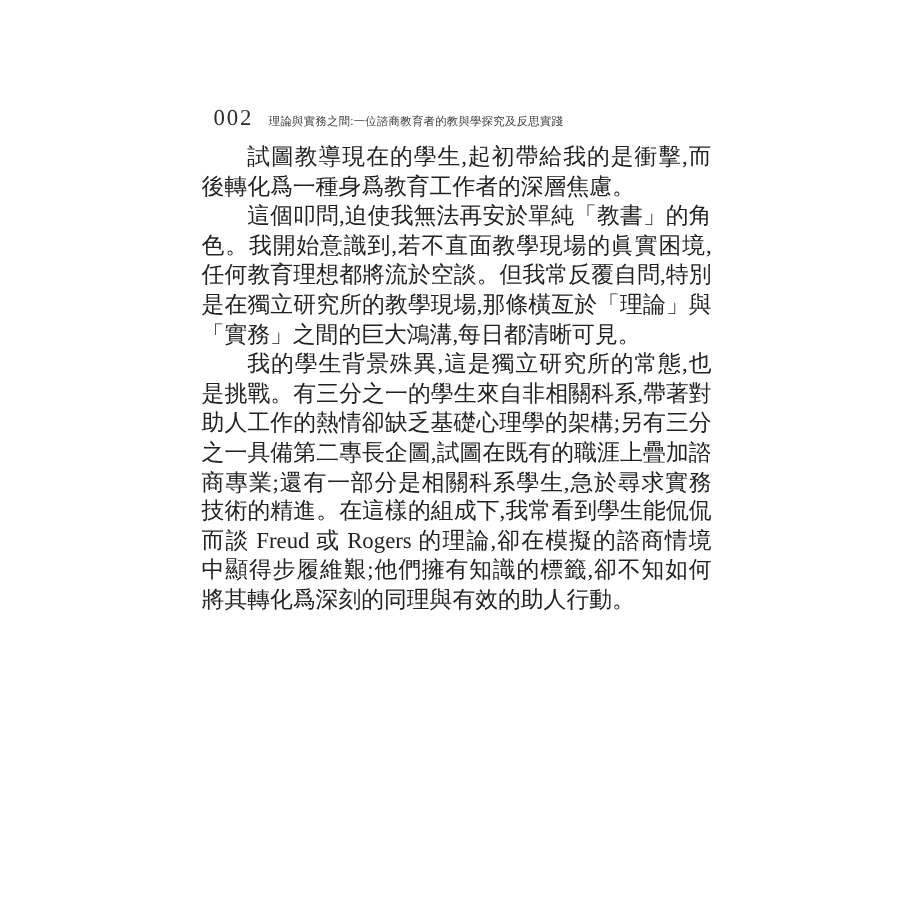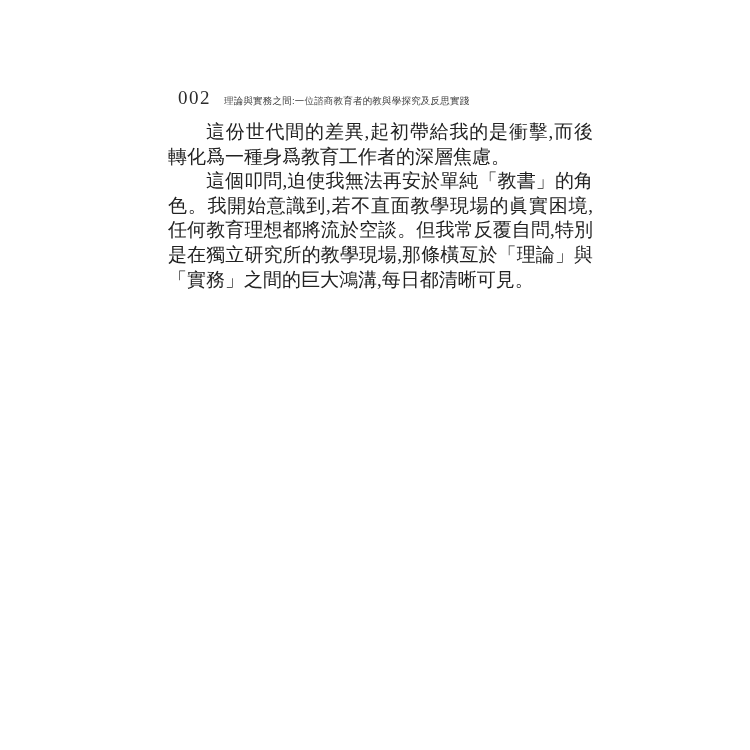--- a/index.html
+++ b/index.html
@@ -57,17 +57,18 @@
 <body>
 
 <div class="page">
 
   <div class="header">
     <span class="page-number">002</span>
     <span class="running-title">理論與實務之間:一位諮商教育者的教與學探究及反思實踐</span>
   </div>
 
   <div class="body-text" id="paragraphs">
-      <p>這份世代間的差異,起初帶給我的是衝擊,而後轉化爲一種身爲教育工作者的深層焦慮。</p>
+      <p>試圖教導現在的學生,起初帶給我的是衝擊,而後轉化爲一種身爲教育工作者的深層焦慮。</p>
       <p>這個叩問,迫使我無法再安於單純「教書」的角色。我開始意識到,若不直面教學現場的眞實困境,任何教育理想都將流於空談。但我常反覆自問,特別是在獨立研究所的教學現場,那條橫亙於「理論」與「實務」之間的巨大鴻溝,每日都清晰可見。</p>
+      <p>我的學生背景殊異,這是獨立研究所的常態,也是挑戰。有三分之一的學生來自非相關科系,帶著對助人工作的熱情卻缺乏基礎心理學的架構;另有三分之一具備第二專長企圖,試圖在既有的職涯上疊加諮商專業;還有一部分是相關科系學生,急於尋求實務技術的精進。在這樣的組成下,我常看到學生能侃侃而談 Freud 或 Rogers 的理論,卻在模擬的諮商情境中顯得步履維艱;他們擁有知識的標籤,卻不知如何將其轉化爲深刻的同理與有效的助人行動。</p>
     </div>
 
 </div>
 
 </body></html>

